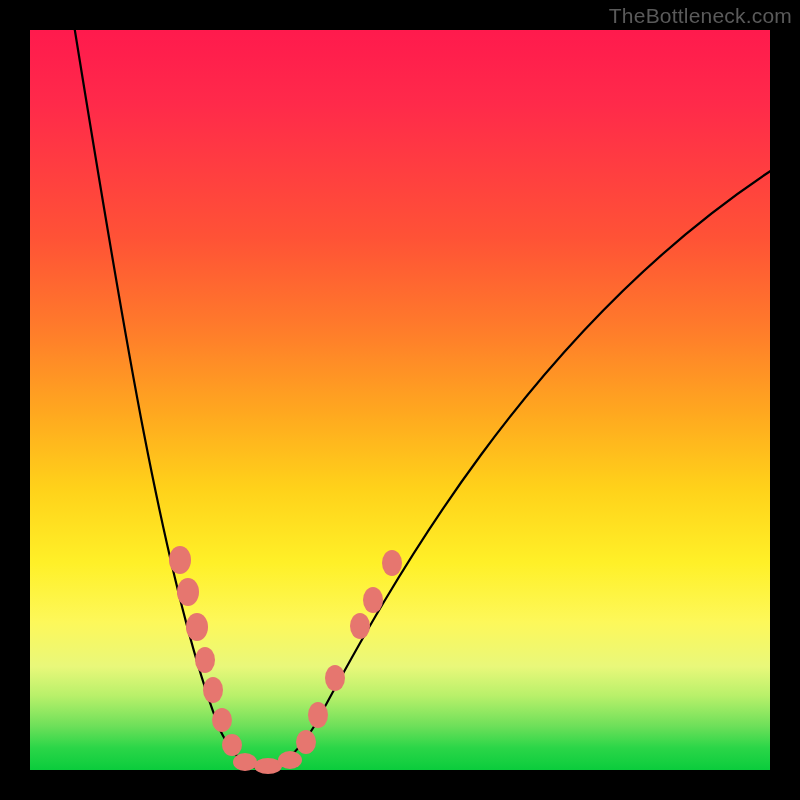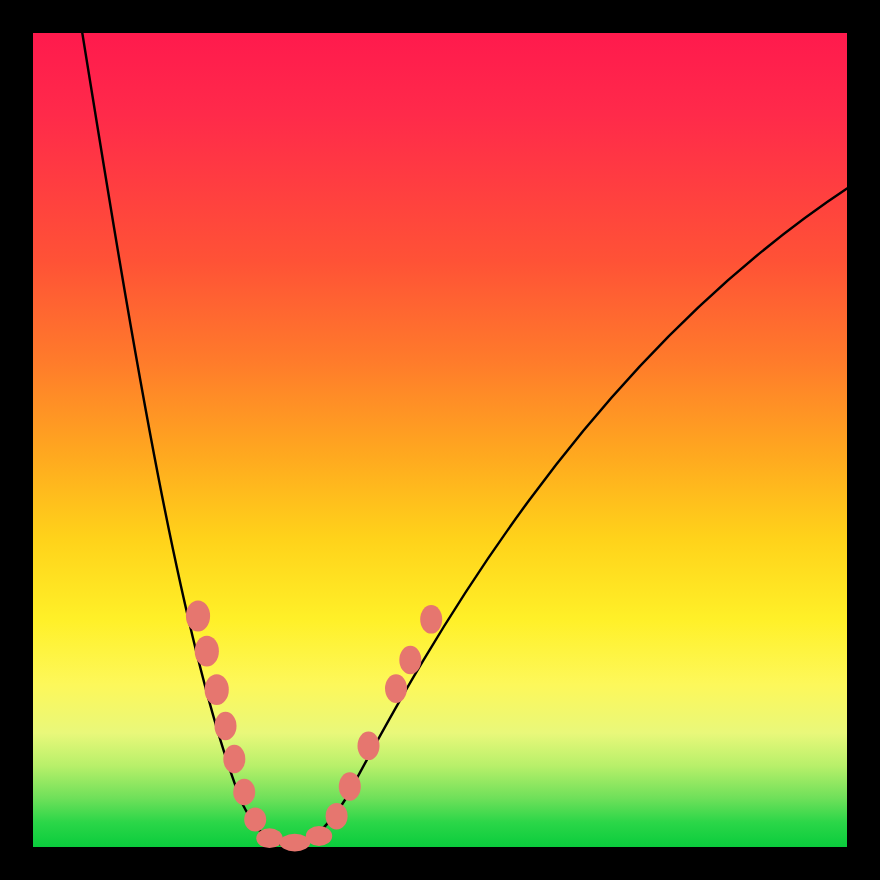--- a/index.html
+++ b/index.html
@@ -68,20 +68,21 @@
     stroke-linecap: round;
   }
   .bead {
     fill: #e6766f;
   }
 </style>
 </head>
 <body>
 
 <div class="stage">
+  <div class="watermark">TheBottleneck.com</div>
 
   <div class="plot">
     <svg class="curves" viewBox="0 0 740 740" preserveAspectRatio="none">
       <path id="curve-left" class="curve" d="M 44 -5 C 90 280, 135 560, 190 700 C 205 730, 218 738, 230 738"></path>
       <path id="curve-right" class="curve" d="M 230 738 C 248 738, 265 728, 285 695 C 360 555, 500 300, 742 140"></path>
       <g id="beads">
           <ellipse cx="150" cy="530" rx="11" ry="14" class="bead"></ellipse>
           <ellipse cx="158" cy="562" rx="11" ry="14" class="bead"></ellipse>
           <ellipse cx="167" cy="597" rx="11" ry="14" class="bead"></ellipse>
           <ellipse cx="175" cy="630" rx="10" ry="13" class="bead"></ellipse>

